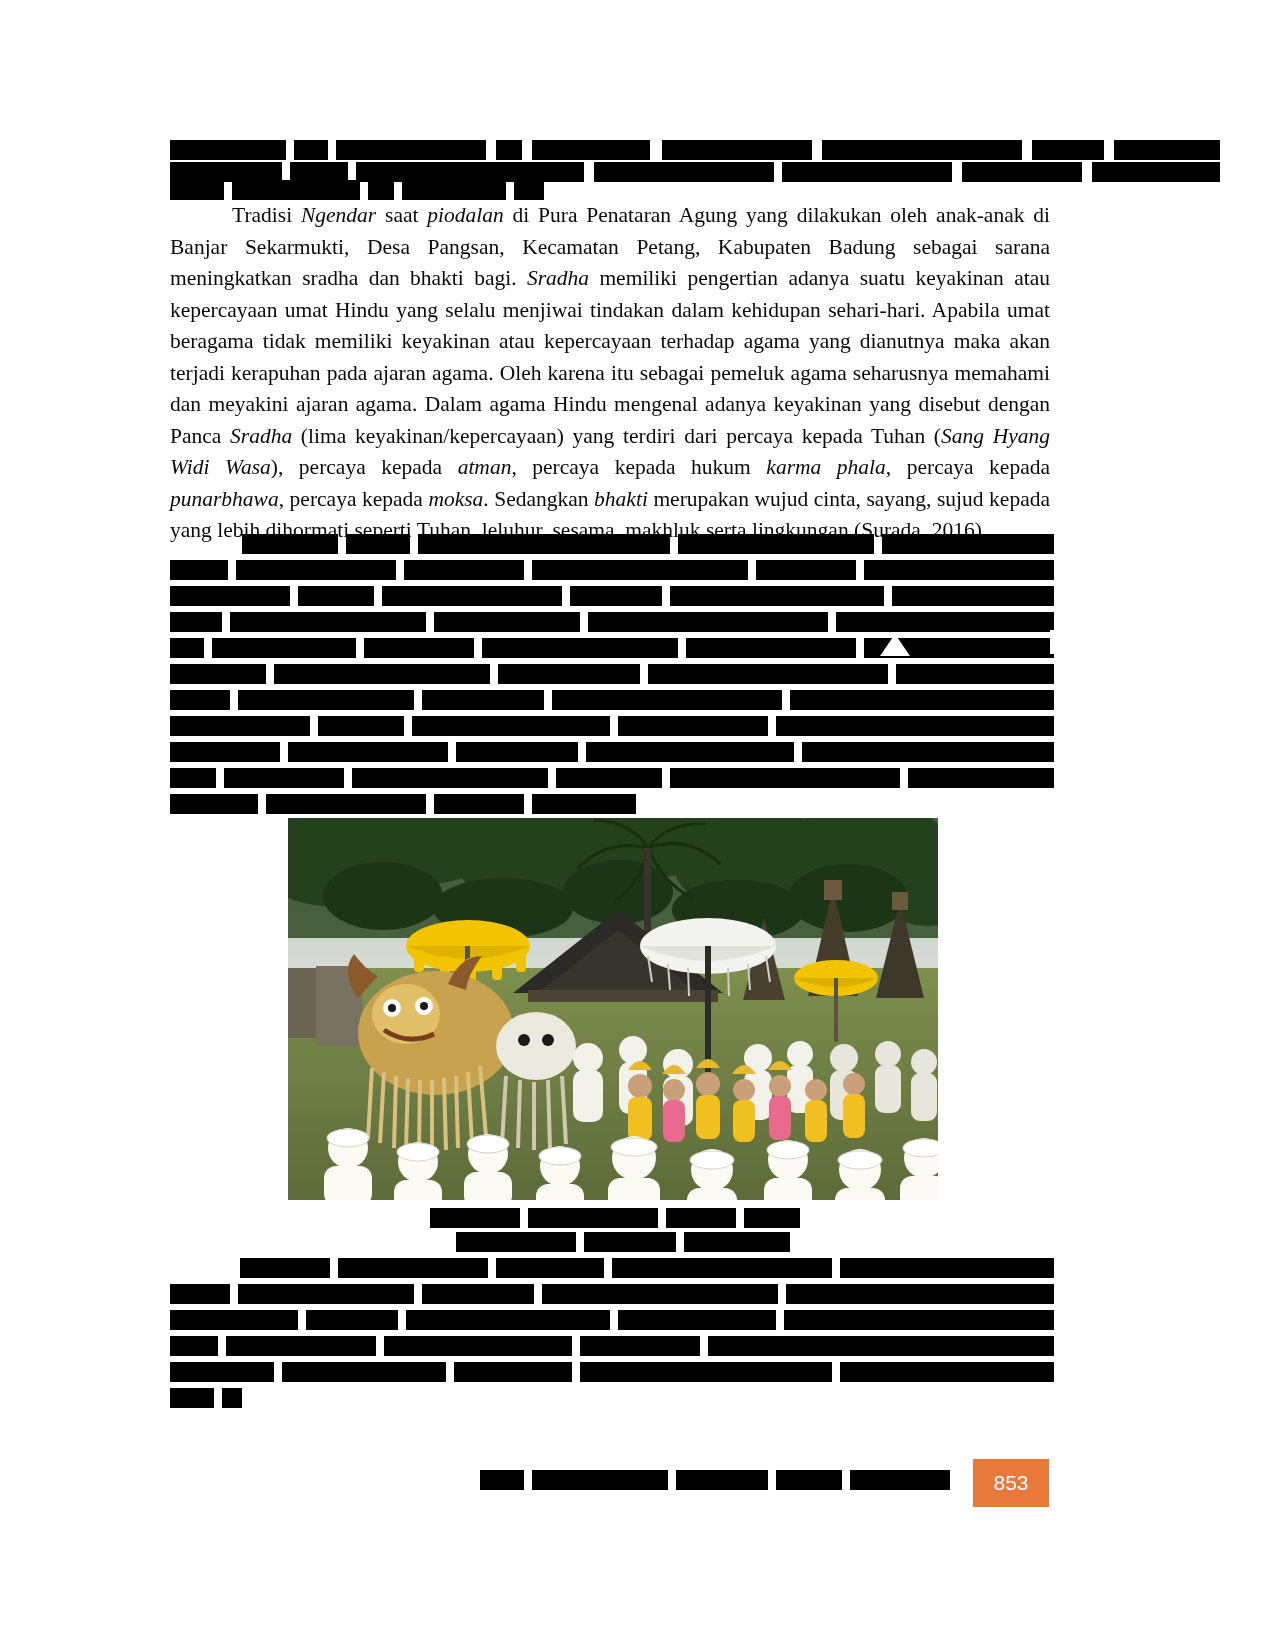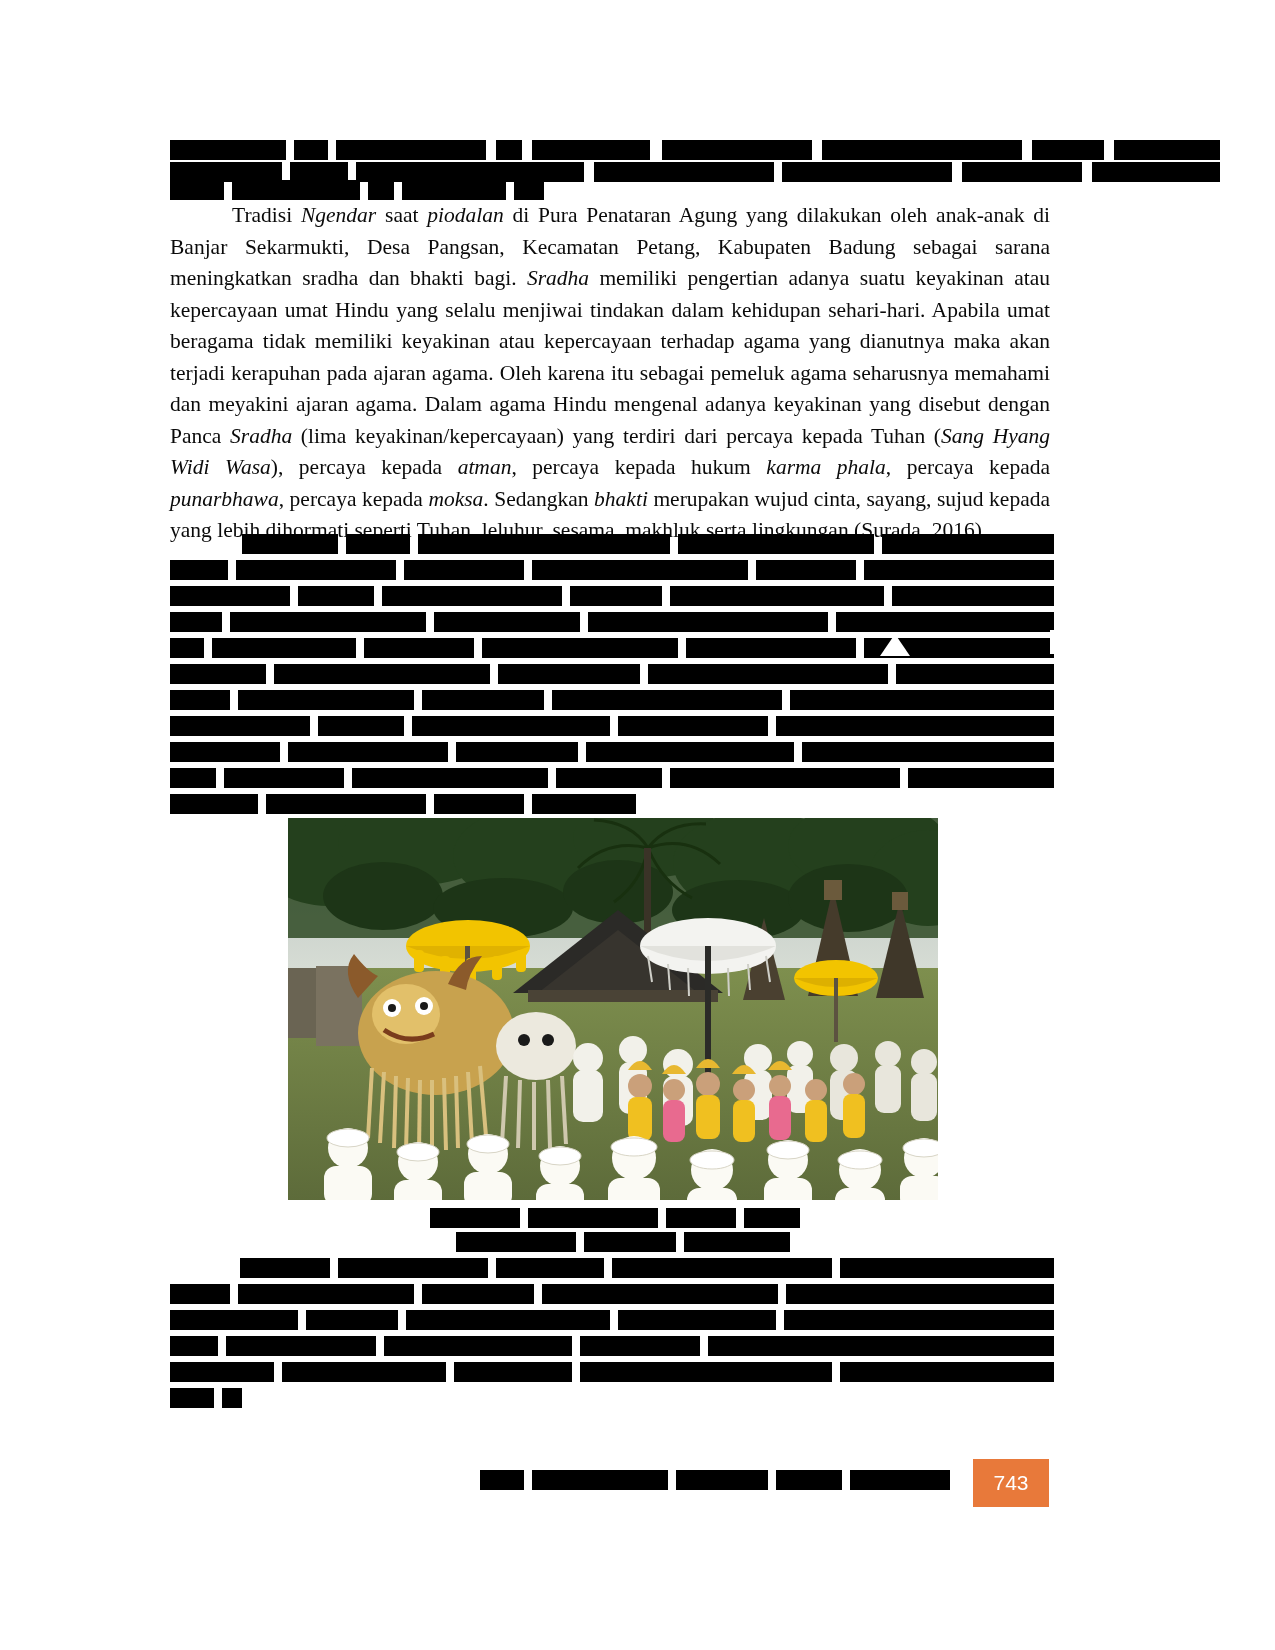--- a/index.html
+++ b/index.html
@@ -441,16 +441,16 @@
 
   <div class="redact-block" style="left:480px; top:1470px; width:470px; height:22px;">
     <div class="line" style="left:0px;   top:0px; width:44px;"></div>
     <div class="line" style="left:52px;  top:0px; width:136px;"></div>
     <div class="line" style="left:196px; top:0px; width:92px;"></div>
     <div class="line" style="left:296px; top:0px; width:66px;"></div>
     <div class="line" style="left:370px; top:0px; width:100px;"></div>
   </div>
 
   <div class="page-badge">
-    <span>743</span>
+    <span>853</span>
   </div>
 
 </div>
 
 </body></html>

